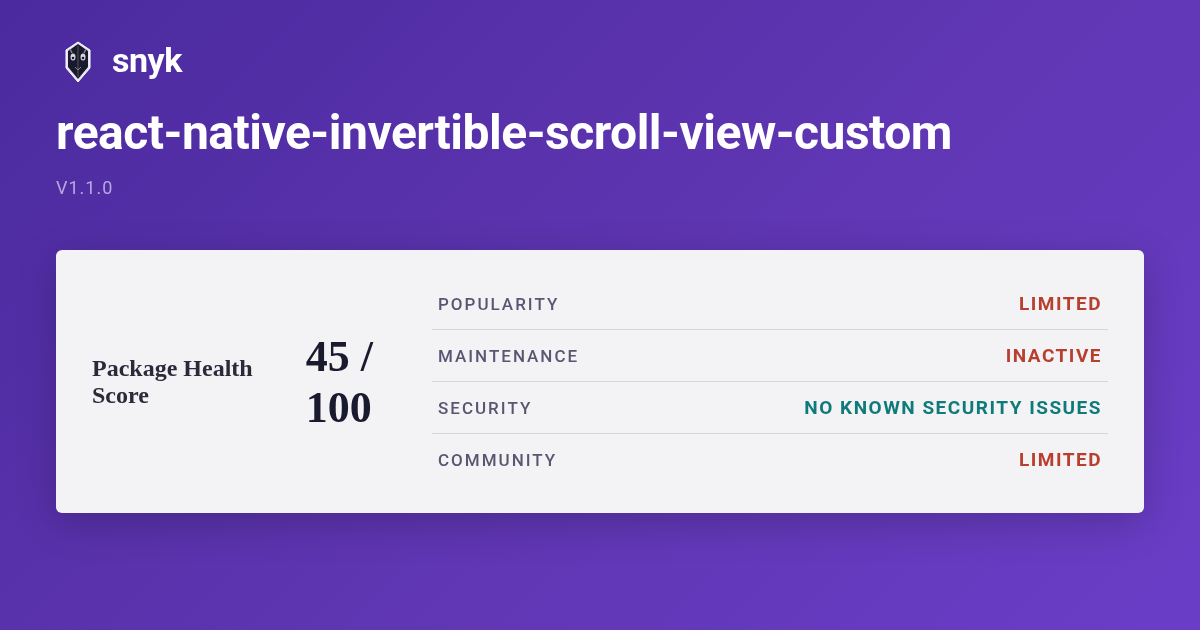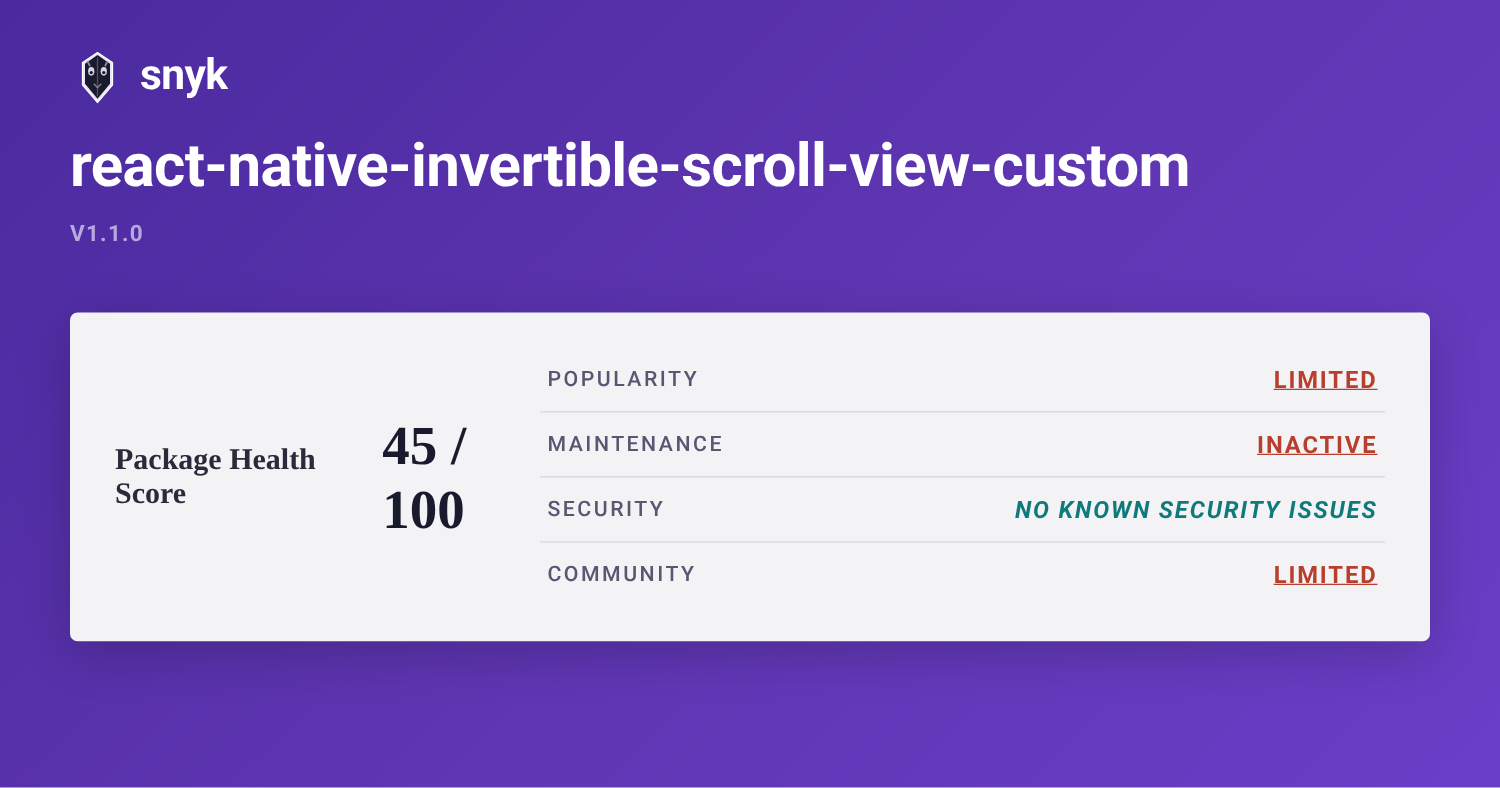--- a/index.html
+++ b/index.html
@@ -44,21 +44,21 @@
     .package-name {
       color: #fff;
       font-size: 48px;
       font-weight: 700;
       letter-spacing: -0.5px;
       margin-bottom: 16px;
     }
     .version {
       color: #b8a8e0;
       font-size: 18px;
-      font-weight: 700;
+      font-weight: 400;
       letter-spacing: 1px;
       margin-bottom: 52px;
     }
     .card {
       background: #f3f2f5;
       border-radius: 6px;
       display: flex;
       padding: 28px 36px;
       box-shadow: 0 10px 40px rgba(0,0,0,0.2);
     }
@@ -103,25 +103,23 @@
       font-weight: 500;
       letter-spacing: 2px;
     }
     .metric-value {
       font-size: 19px;
       font-weight: 700;
       letter-spacing: 1.5px;
     }
     .status-limited, .status-inactive {
       color: #b83f2d;
-      text-decoration: underline;
     }
     .status-ok {
       color: #0f7a7a;
-      font-style: italic;
     }
   </style>
 </head>
 <body>
 
 <div class="header">
   <span class="logo-icon">
     <svg viewBox="0 0 44 44" width="44" height="44">
       <path d="M22 2 L34 10 L34 28 L22 42 L10 28 L10 10 Z" fill="#e8e3f5" stroke="#fff" stroke-width="1"></path>
       <path d="M22 4 L32 11 L32 27 L22 39 L12 27 L12 11 Z" fill="#1a1a2e"></path>

